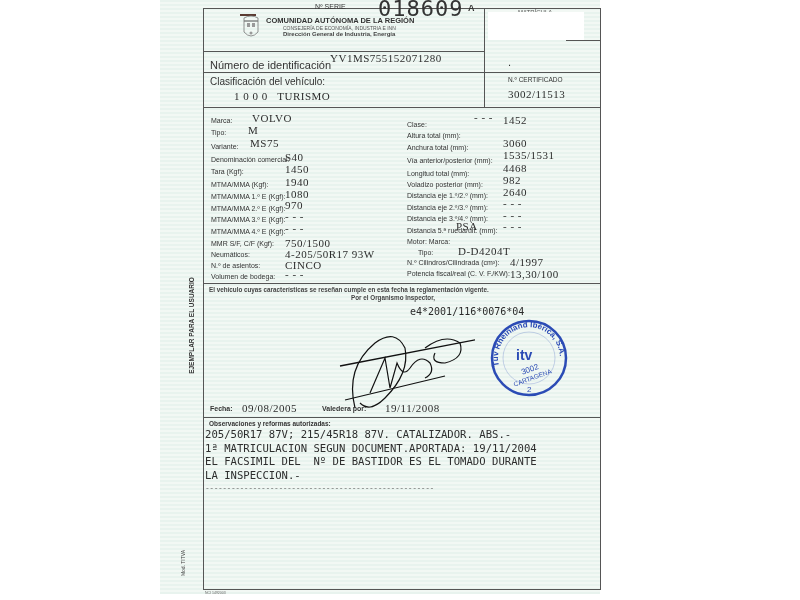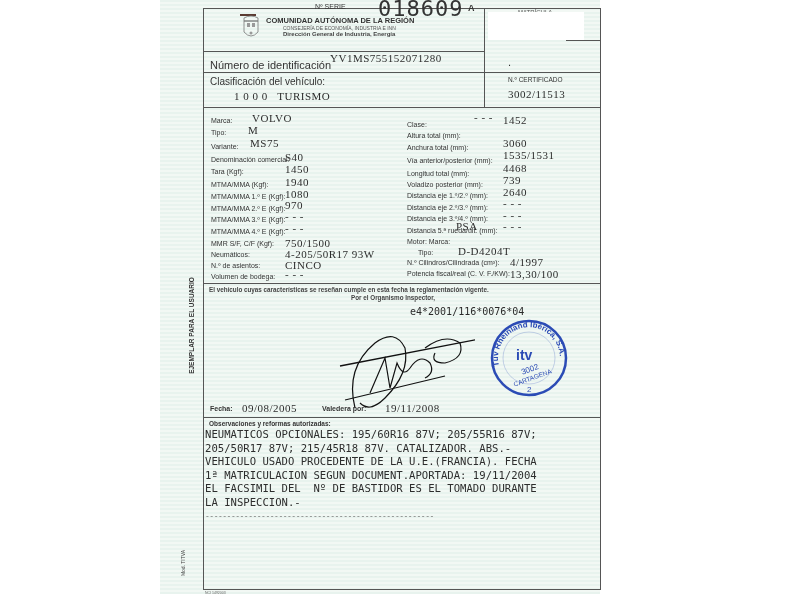--- a/index.html
+++ b/index.html
@@ -103,21 +103,21 @@
   <div class="val" style="left:474px; top:111px;">- - -</div>
   <div class="lbl" style="left:407px; top:132px;">Altura total (mm):</div>
   <div class="val" style="left:503px; top:114px;">1452</div>
   <div class="lbl" style="left:407px; top:144px;">Anchura total (mm):</div>
   <div class="val" style="left:503px; top:137px;">3060</div>
   <div class="lbl" style="left:407px; top:157px;">Vía anterior/posterior (mm):</div>
   <div class="val" style="left:503px; top:149px;">1535/1531</div>
   <div class="lbl" style="left:407px; top:170px;">Longitud total (mm):</div>
   <div class="val" style="left:503px; top:162px;">4468</div>
   <div class="lbl" style="left:407px; top:181px;">Voladizo posterior (mm):</div>
-  <div class="val" style="left:503px; top:174px;">739</div>
+  <div class="val" style="left:503px; top:174px;">982</div>
   <div class="lbl" style="left:407px; top:192px;">Distancia eje 1.º/2.º (mm):</div>
   <div class="val" style="left:503px; top:186px;">2640</div>
   <div class="lbl" style="left:407px; top:204px;">Distancia eje 2.º/3.º (mm):</div>
   <div class="val" style="left:503px; top:197px;">- - -</div>
   <div class="lbl" style="left:407px; top:215px;">Distancia eje 3.º/4.º (mm):</div>
   <div class="val" style="left:503px; top:209px;">- - -</div>
   <div class="lbl" style="left:407px; top:227px;">Distancia 5.ª rueda/últ. (mm):</div>
   <div class="val" style="left:503px; top:220px;">- - -</div>
   <div class="lbl" style="left:407px; top:238px;">Motor: Marca:</div>
   <div class="val" style="left:456px; top:220px;">PSA</div>
@@ -164,20 +164,18 @@
 
 <div class="lbl" style="left:210px; top:405px; font-size:7px; font-weight:bold;">Fecha:</div>
 <div class="val" style="left:242px; top:402px;">09/08/2005</div>
 <div class="lbl" style="left:322px; top:405px; font-size:7px; font-weight:bold;">Valedera por:</div>
 <div class="val" style="left:385px; top:402px;">19/11/2008</div>
 
 <div class="hline" style="left:203px; top:417px; width:398px;"></div>
 
 <div class="lbl" style="left:209px; top:420px; font-size:6.5px; font-weight:bold;">Observaciones y reformas autorizadas:</div>
 <div class="abs mono" style="left:205px; top:428px; font-size:10.6px; line-height:13.6px; color:#2d2d2d;">
-  <div>NEUMATICOS OPCIONALES: 195/60R16 87V; 205/55R16 87V;</div>
   <div>205/50R17 87V; 215/45R18 87V. CATALIZADOR. ABS.-</div>
-  <div>VEHICULO USADO PROCEDENTE DE LA U.E.(FRANCIA). FECHA</div>
   <div>1ª MATRICULACION SEGUN DOCUMENT.APORTADA: 19/11/2004</div>
   <div style="white-space:pre;">EL FACSIMIL DEL  Nº DE BASTIDOR ES EL TOMADO DURANTE</div>
   <div>LA INSPECCION.-</div>
   <div style="font-size:8px; color:#777; letter-spacing:-0.5px;">-----------------------------------------------------</div>
 </div>
 
 </body></html>

